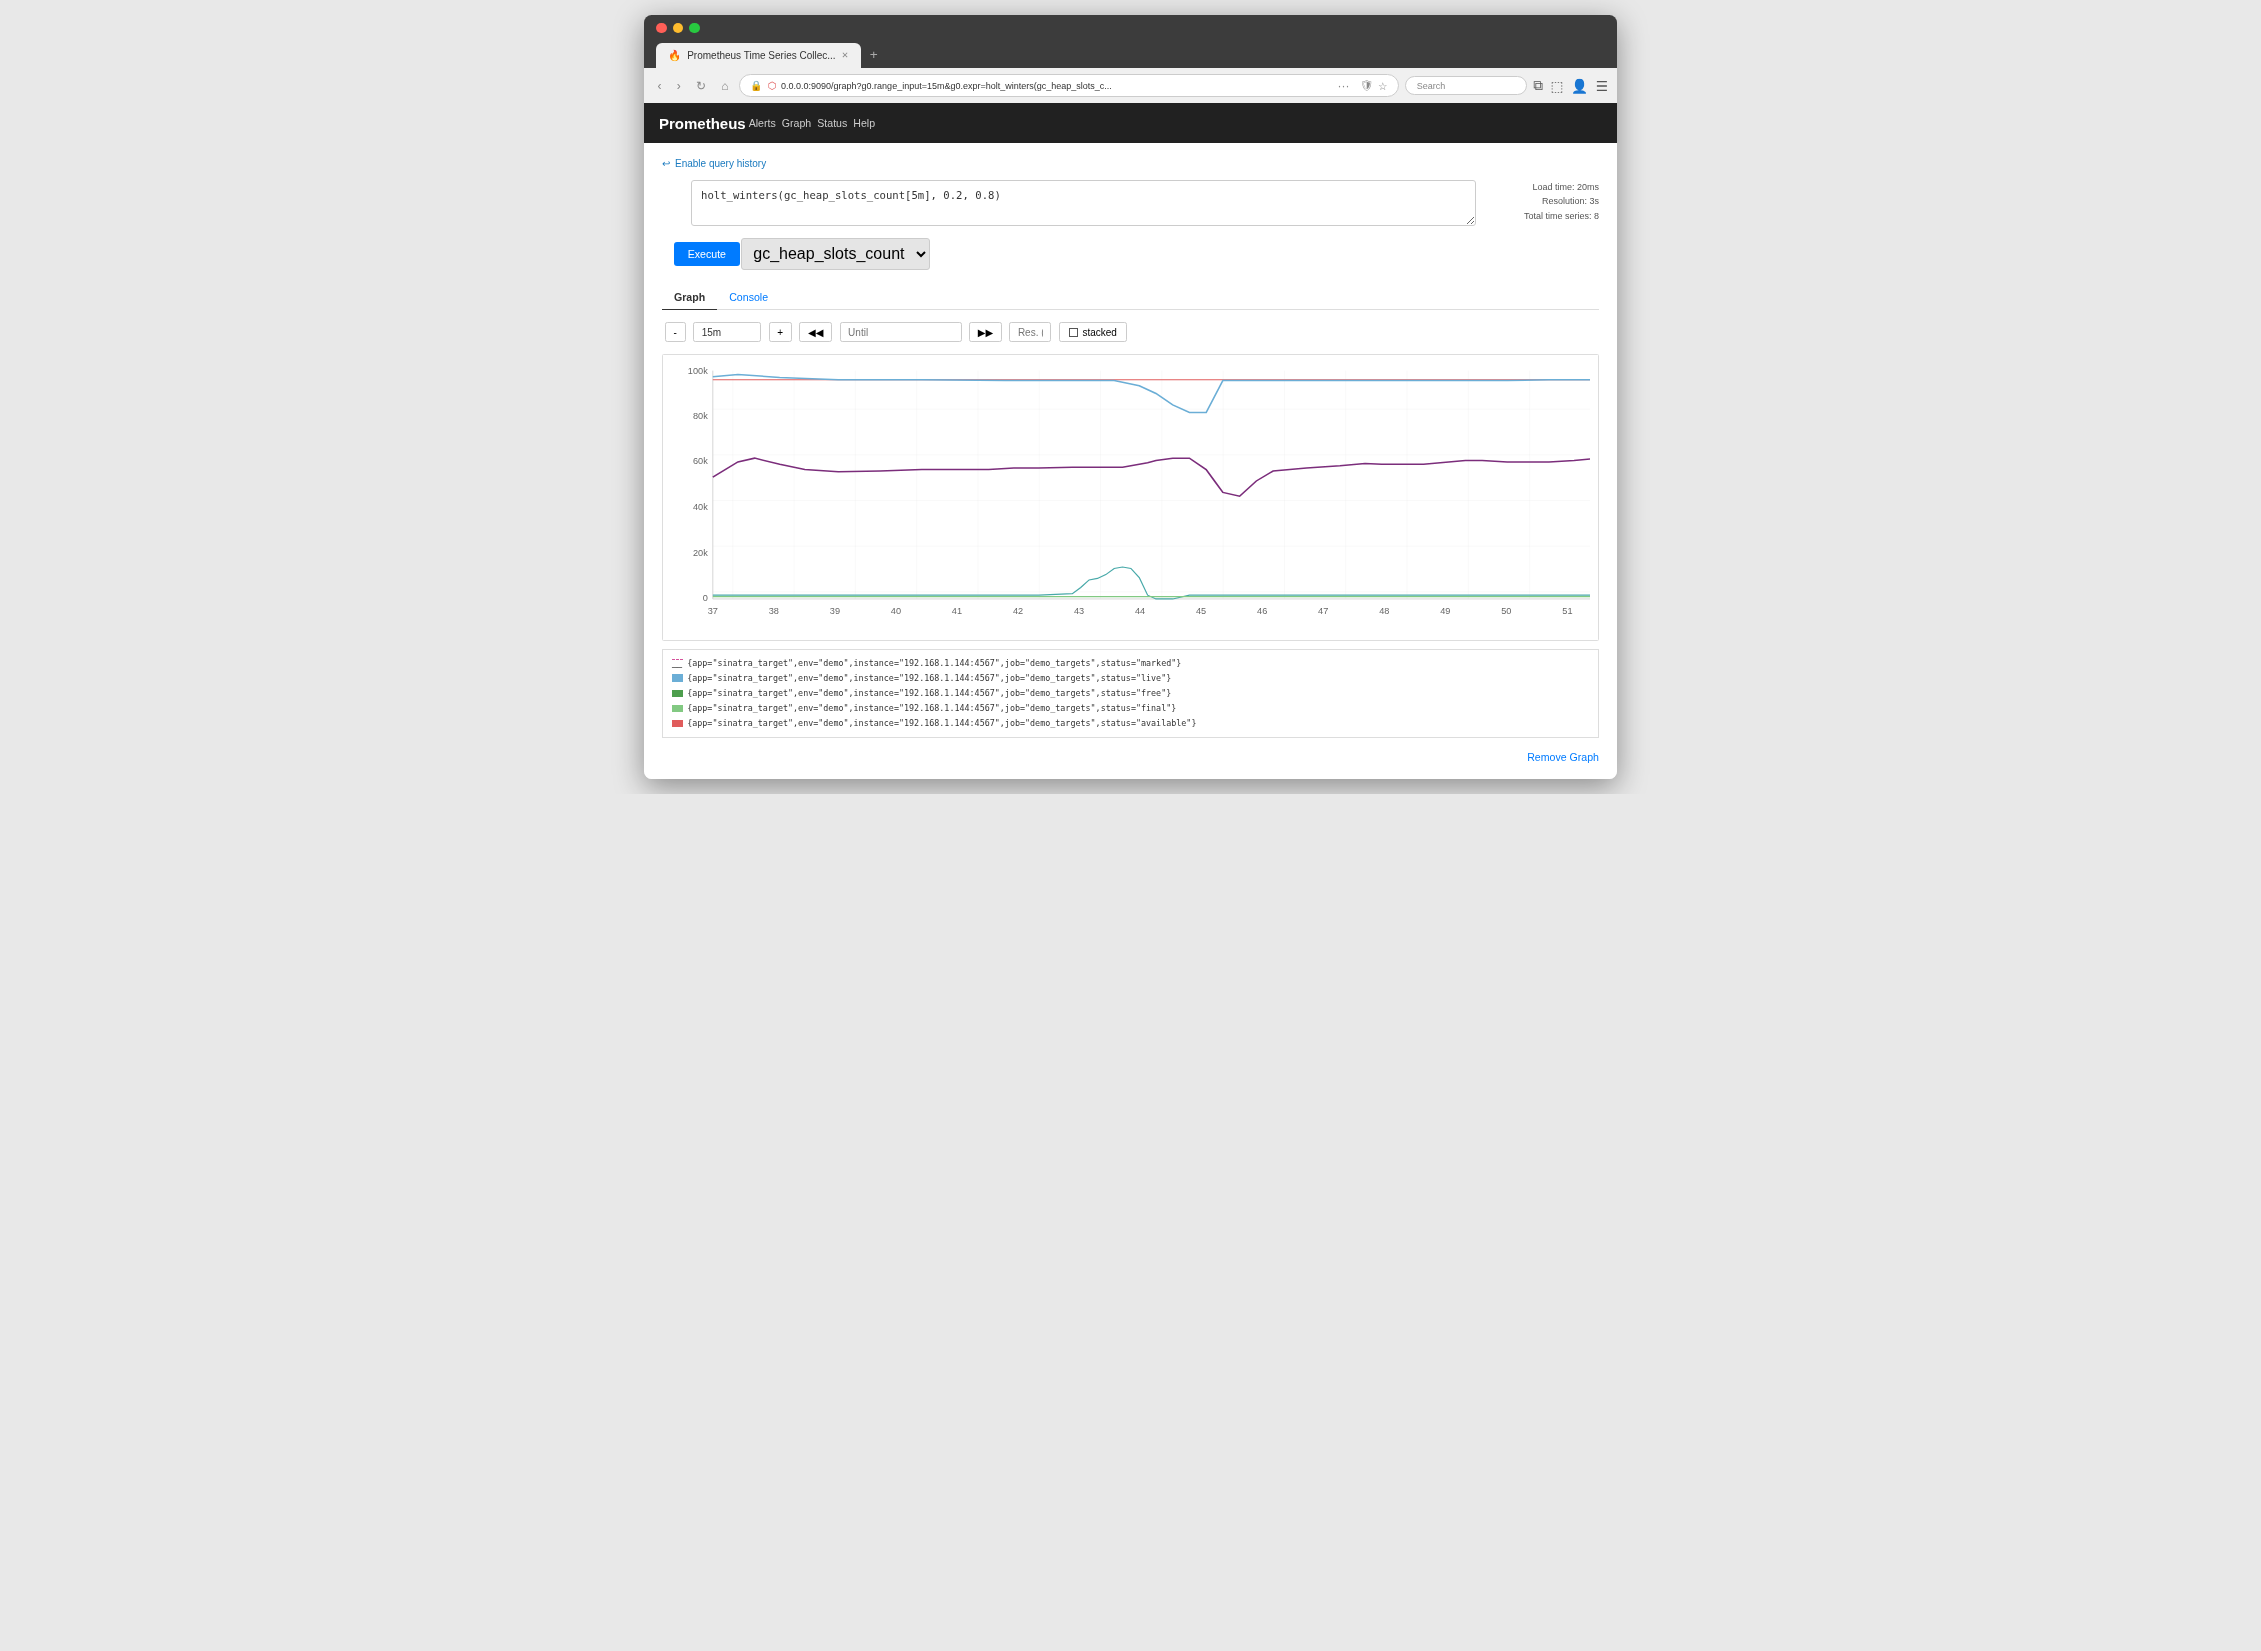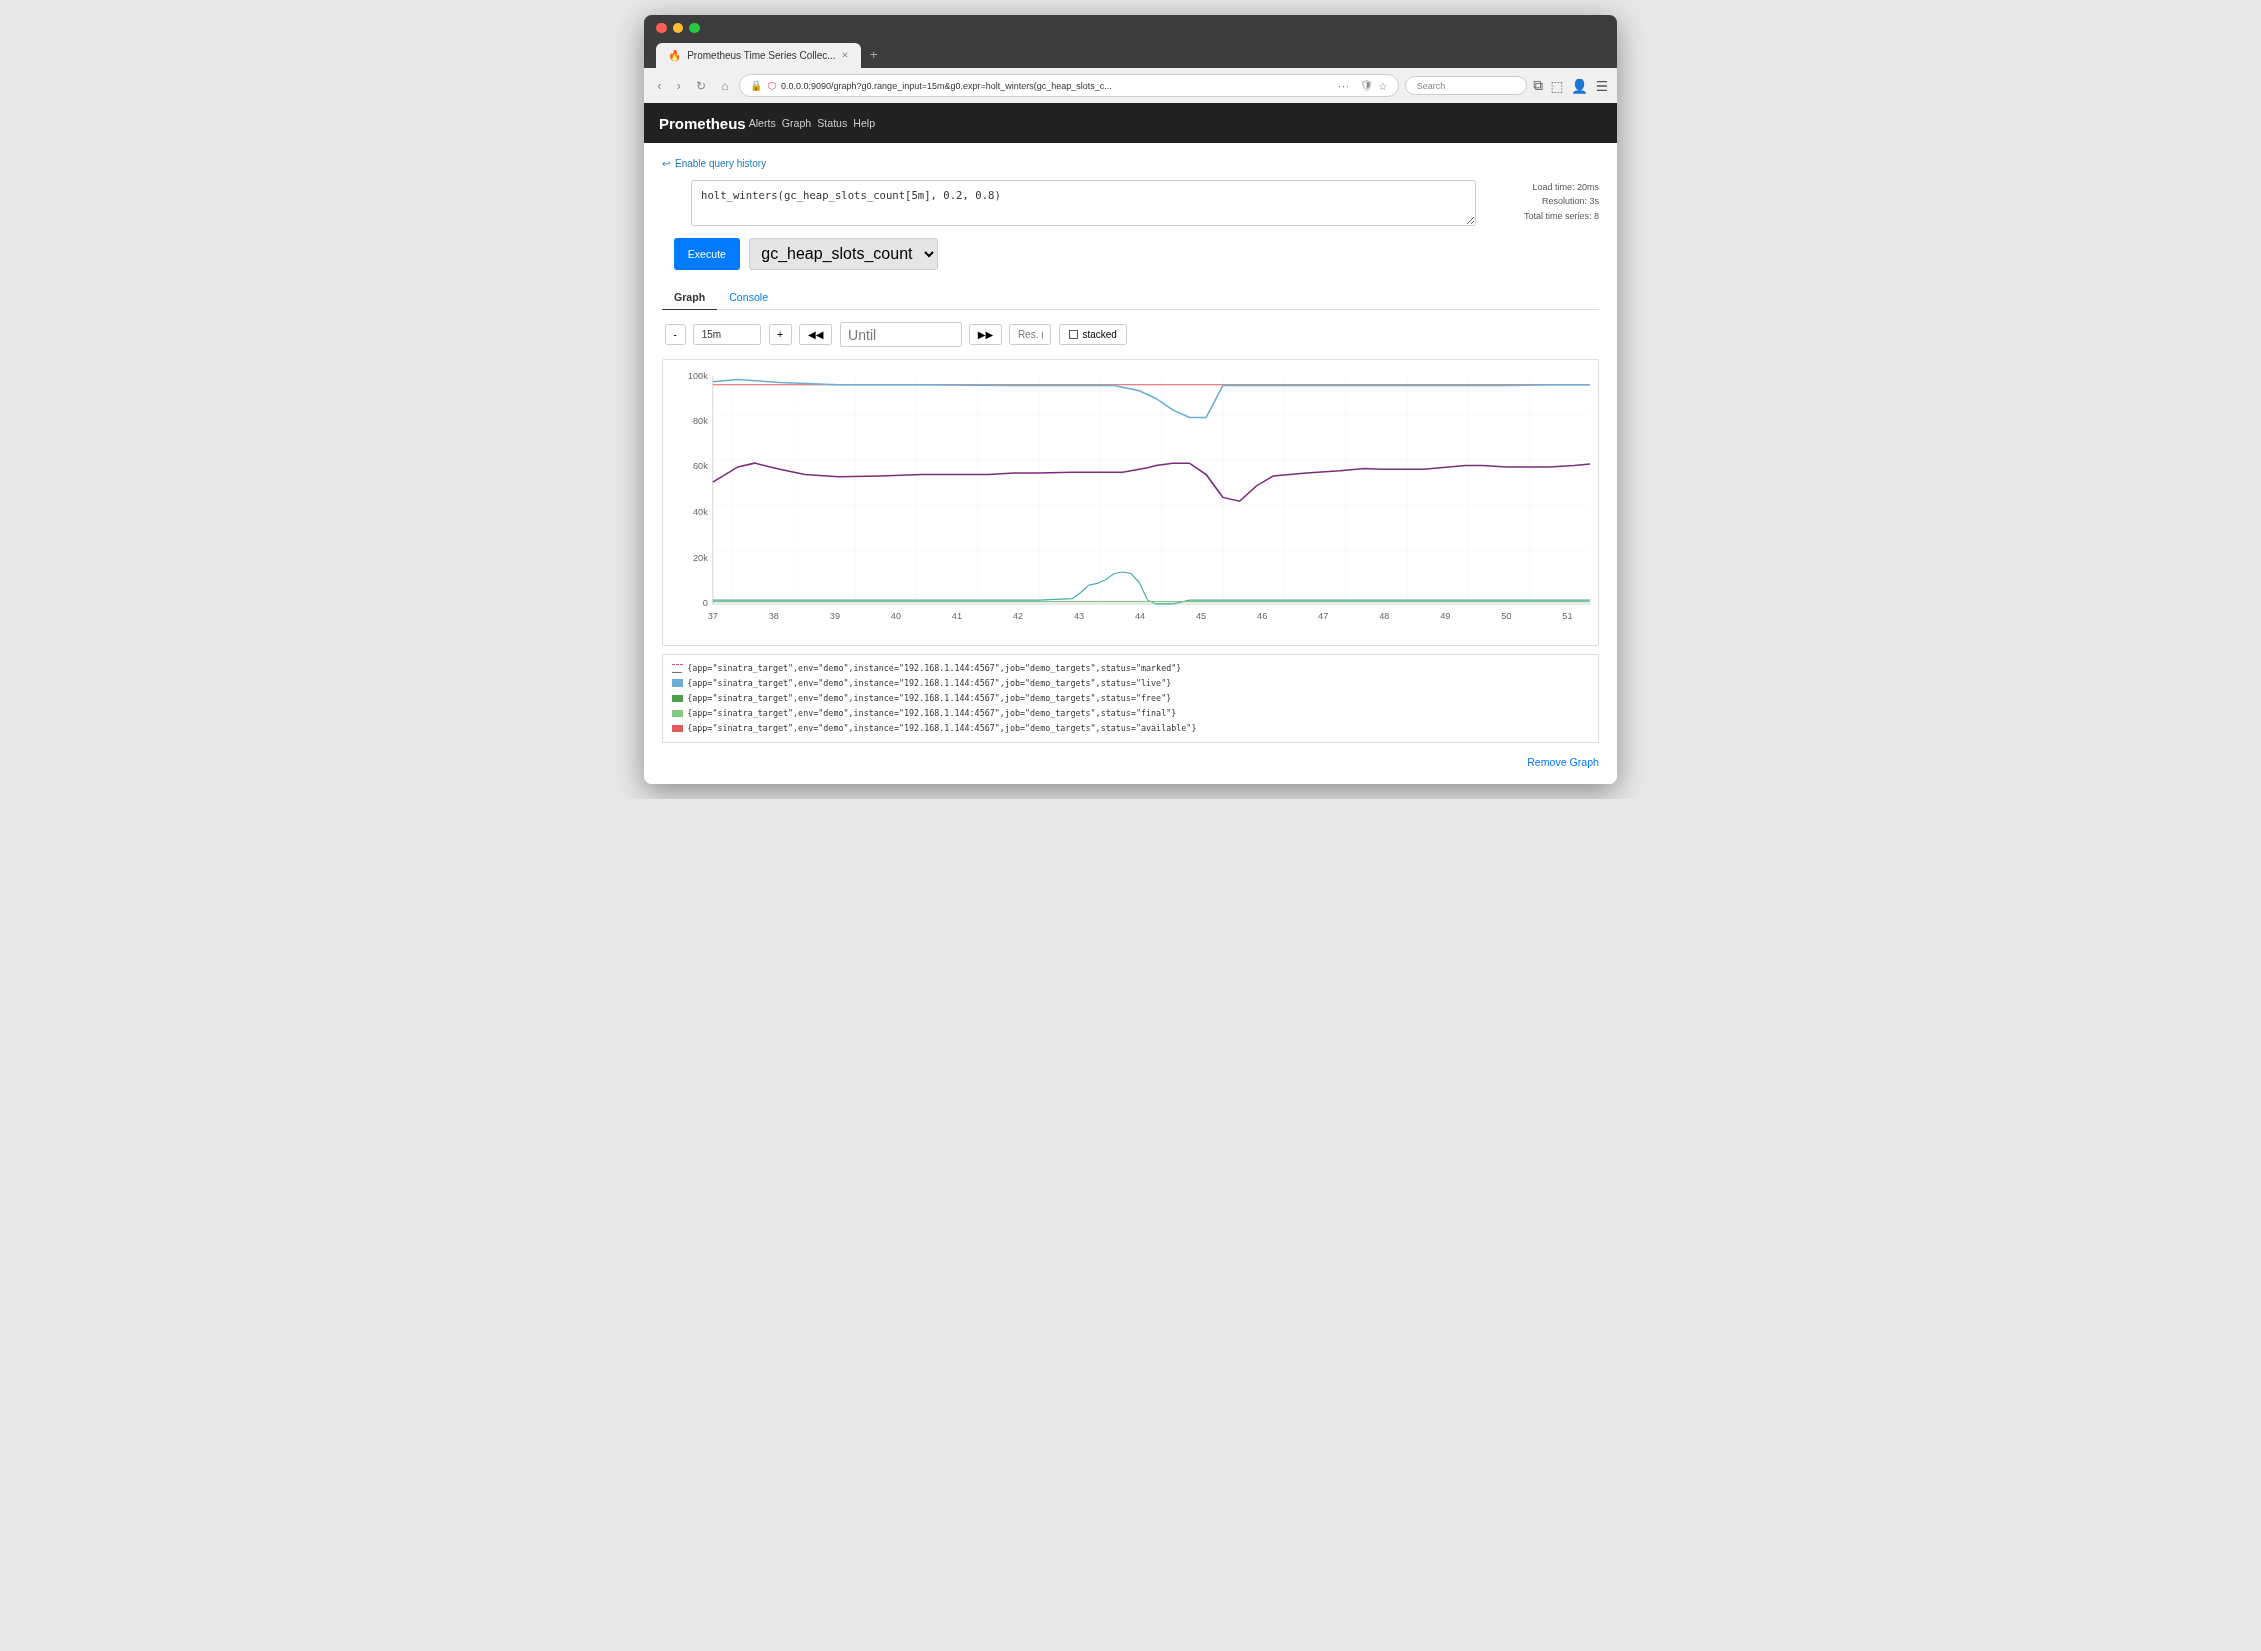--- a/index.html
+++ b/index.html
@@ -149,21 +149,22 @@
     .load-info {
       font-size: 9px;
       color: #555;
       text-align: right;
       white-space: nowrap;
       line-height: 1.6;
       min-width: 114px;
     }
     .controls-row {
       display: flex;
-      gap: 9px;
+      align-items: center;
+      gap: 1px;
       margin-bottom: 15px;
       padding-left: 12px;
     }
     .btn-execute {
       background: #007bff;
       color: white;
       border: none;
       padding: 6px 13.7px;
       border-radius: 3px;
       font-size: 10.6px;
@@ -214,21 +215,21 @@
       border: 0.8px solid #ccc;
       padding: 3.8px 7.6px;
       font-size: 10px;
       border-radius: 2.3px;
       color: #333;
       width: 68px;
     }
     .until-input {
       border: 0.8px solid #ccc;
       padding: 3.8px 7.6px;
-      font-size: 14px;
+      font-size: 10px;
       border-radius: 2.3px;
       color: #999;
       width: 122px;
     }
     .res-input {
       border: 0.8px solid #ccc;
       padding: 3.8px 7.6px;
       font-size: 10px;
       border-radius: 2.3px;
       color: #999;

